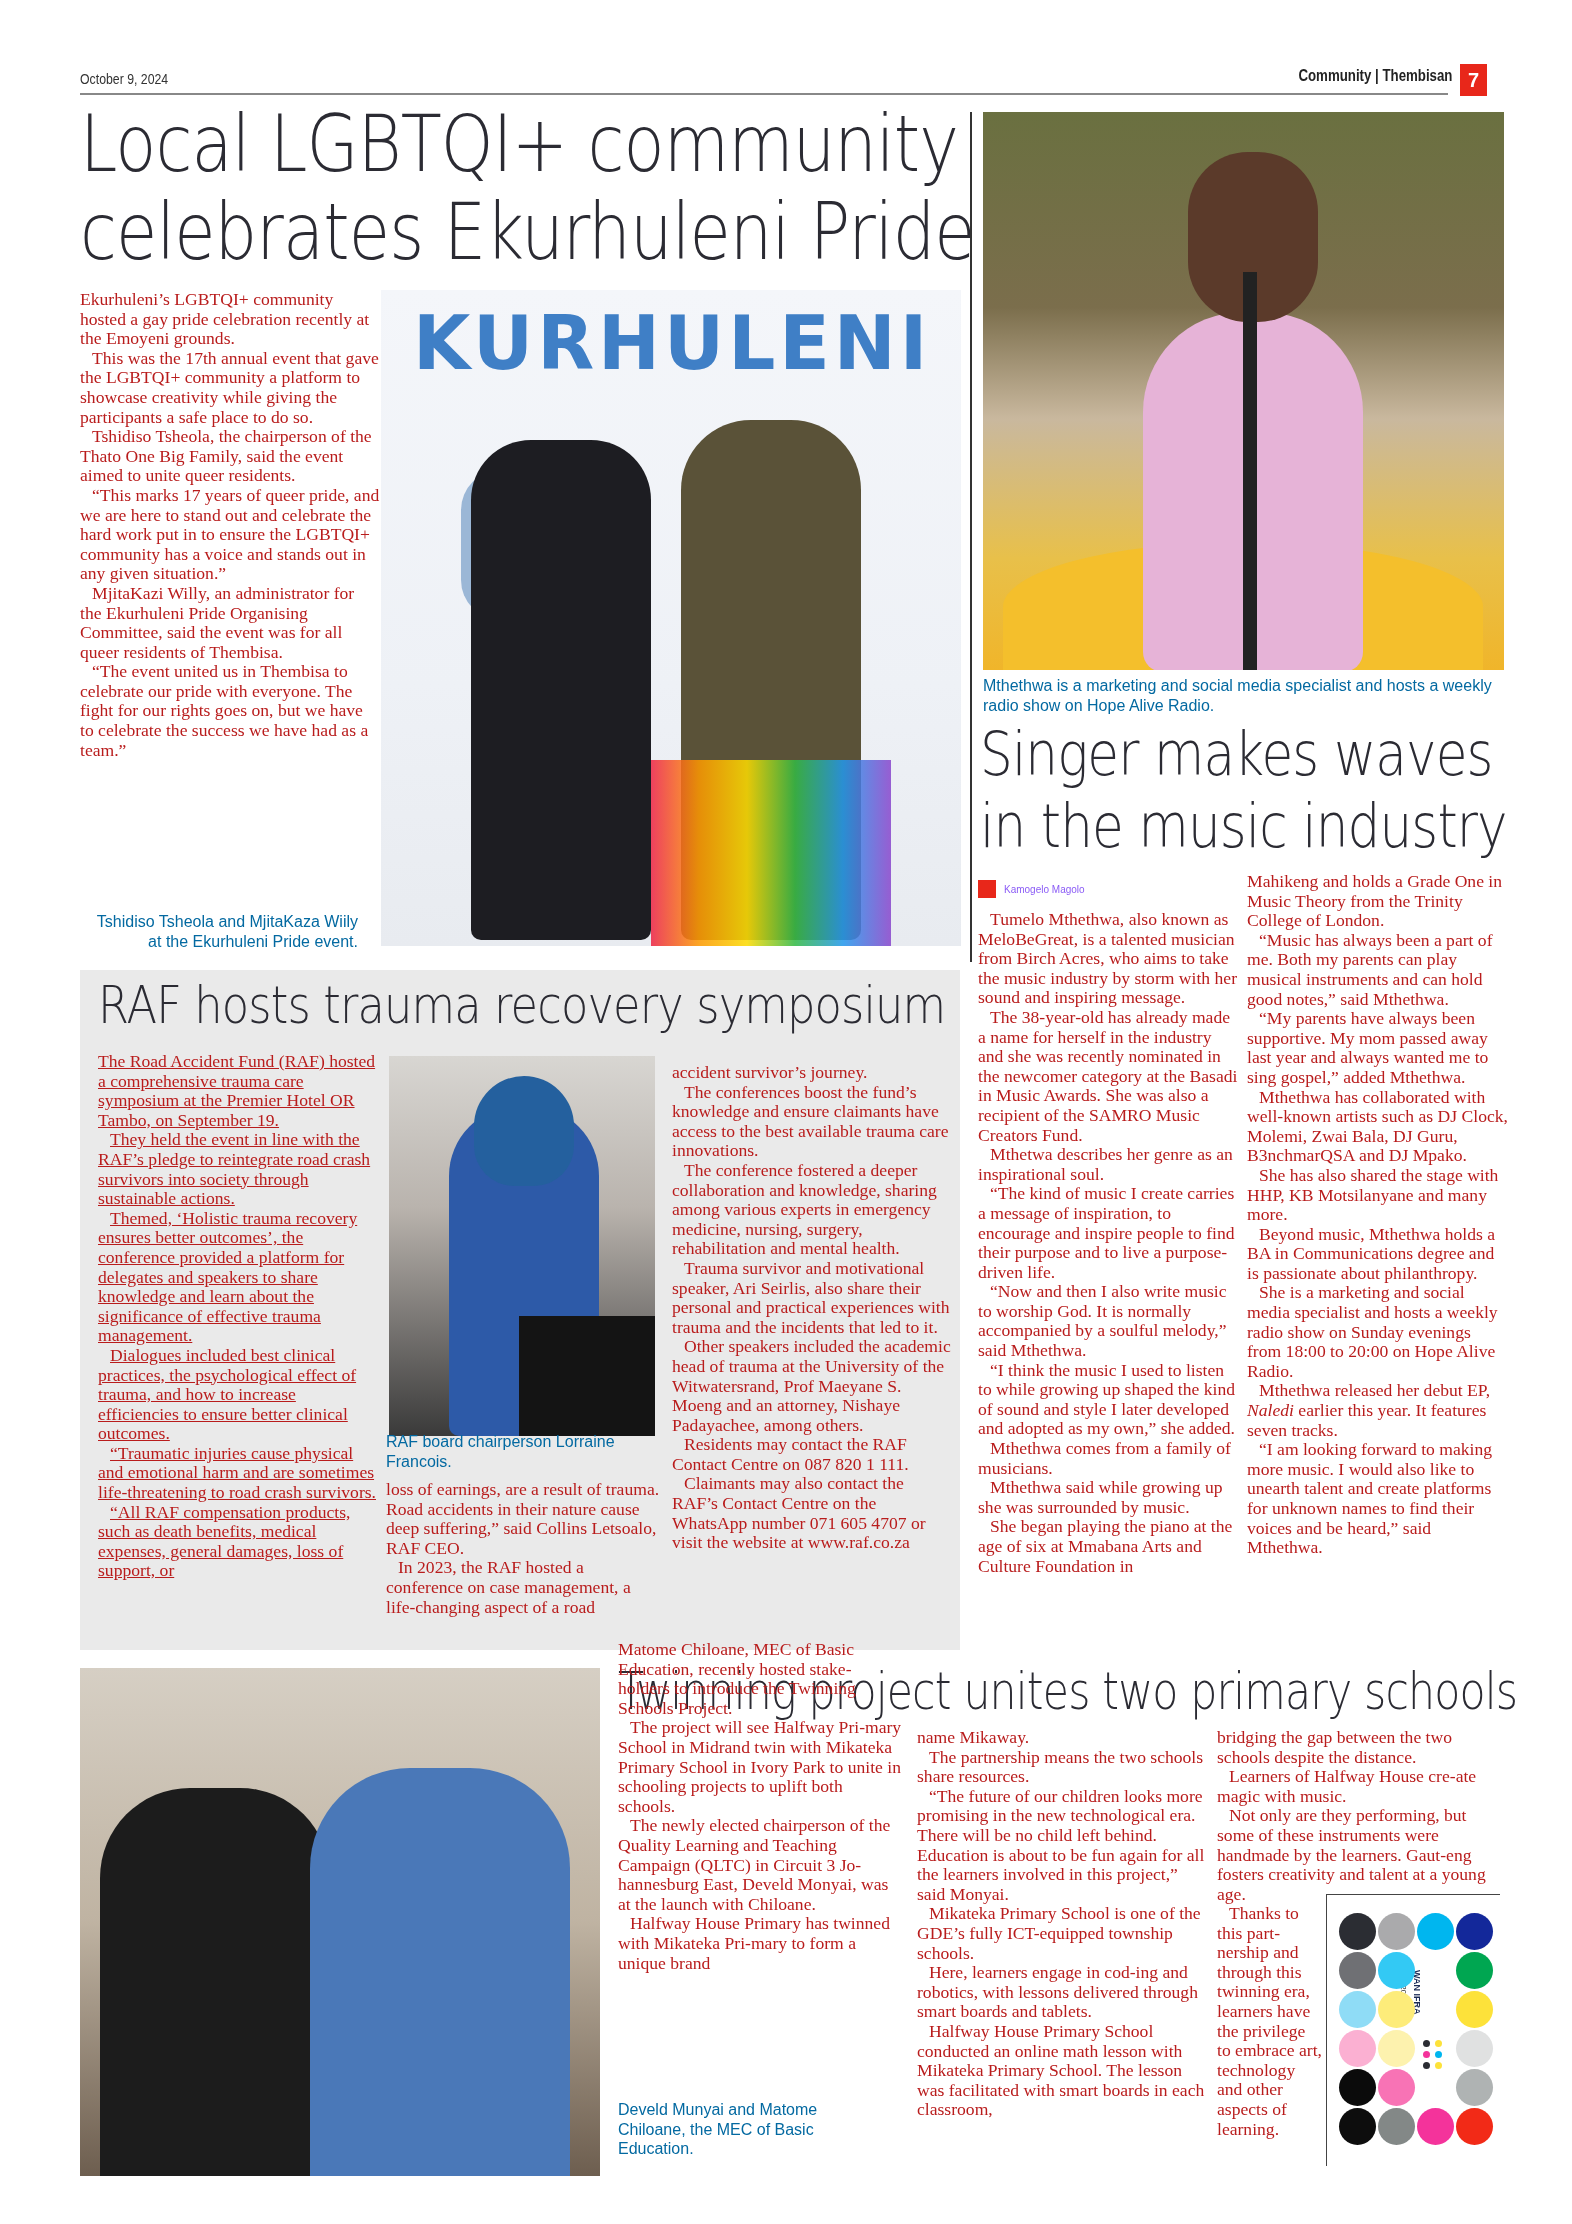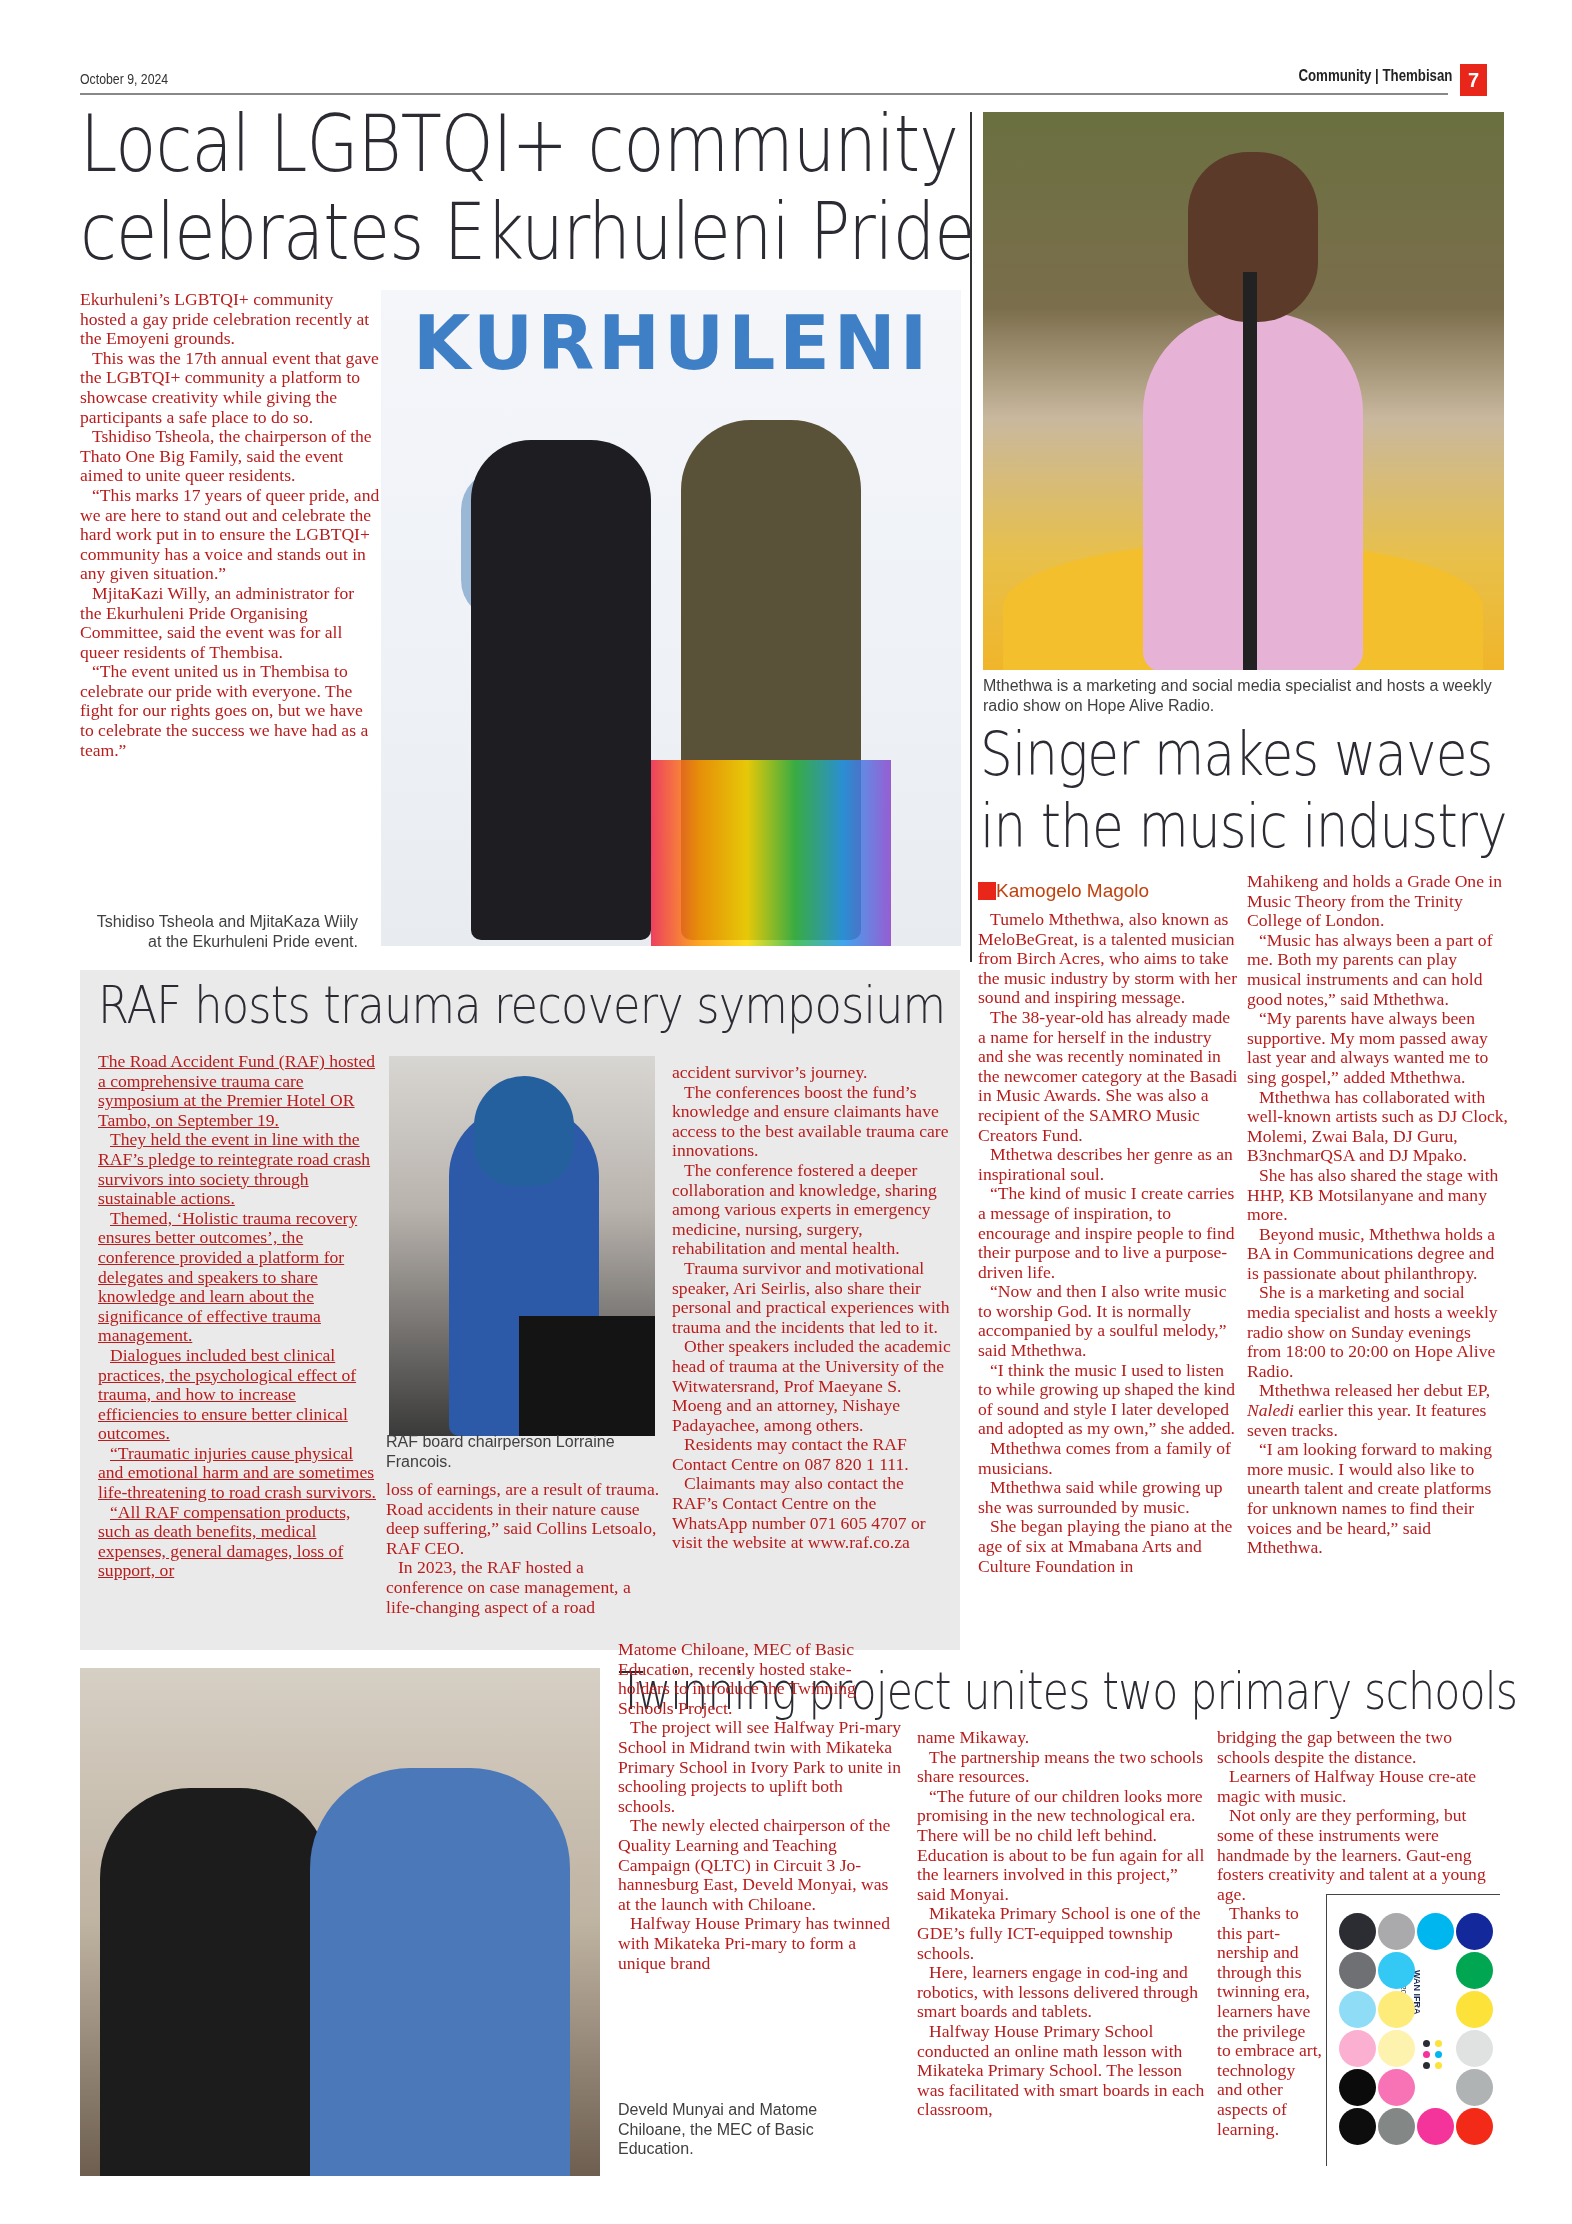--- a/index.html
+++ b/index.html
@@ -14,21 +14,21 @@
   #date { left: 80px; top: 70px; font-family: "Liberation Sans", sans-serif; font-size: 15px; color: #333; transform: scaleX(0.82); transform-origin: left; }
   #section { right: 120px; top: 66px; font-family: "Liberation Sans", sans-serif; font-weight: bold; font-size: 17px; color: #222; transform: scaleX(0.78); transform-origin: right; white-space: nowrap; }
   #pageno { left: 1460px; top: 64px; width: 27px; height: 32px; background: #e8271a; color: #fff; font-family: "Liberation Sans", sans-serif; font-weight: bold; font-size: 20px; text-align: center; line-height: 32px; }
   #masthead-rule { left: 80px; top: 93px; width: 1368px; height: 2px; background: #888; }
 
   .col-text { font-size: 17.6px; line-height: 19.6px; color: #b91c1c; }
   .col-text p { text-indent: 12px; }
   .col-text p.first { text-indent: 0; }
   .col-text em { font-style: italic; }
 
-  .caption { font-family: "Liberation Sans", sans-serif; font-size: 16px; line-height: 19.5px; color: #404040; }
+  .caption { font-family: "Liberation Sans", sans-serif; font-size: 16px; line-height: 19.5px; color: #0369a1; }
 
   .vrule { background: #333; width: 2px; }
 
   
   .photo { overflow: hidden; }
   #pride-photo { left: 381px; top: 290px; width: 580px; height: 656px; background: linear-gradient(180deg,#f4f6fa 0%, #eef1f6 60%, #e8ebf0 100%); }
   #pride-banner { left: 0; top: 10px; width: 100%; font-family: "DejaVu Sans", sans-serif; font-weight: bold; font-size: 74px; color: #3f7fc6; letter-spacing: 4px; white-space: nowrap; margin-left: 32px; }
   .person1 { left: 90px; top: 150px; width: 180px; height: 500px; background: #1d1d22; border-radius: 60px 60px 10px 10px; }
   .jacket1 { left: 80px; top: 180px; width: 170px; height: 150px; background: #9bb7d6; border-radius: 40px; }
   .person2 { left: 300px; top: 130px; width: 180px; height: 520px; background: #5a5238; border-radius: 70px 70px 10px 10px; }
@@ -100,21 +100,21 @@
   <div class="abs singer-head"></div>
   <div class="abs mic"></div>
 </div>
 <div class="abs caption" style="left:983px;top:676px;width:521px;">Mthethwa is a marketing and social media specialist and hosts a weekly radio show on Hope Alive Radio.</div>
 
 <div class="abs head" style="left:980px;top:718px;font-size:60px;line-height:72px;transform:scaleX(0.86);white-space:nowrap;">
   <div>Singer makes waves</div>
   <div>in the music industry</div>
 </div>
 
-<div class="abs sans" style="left:978px;top:880px;display:flex;align-items:center;font-size:19px;color:#c2410c;">
+<div class="abs sans" style="left:978px;top:880px;display:flex;align-items:center;gap:8px;font-size:10px;color:#8b5cf6;">
   <span style="display:inline-block;width:18px;height:18px;background:#e8271a;"></span>
   <span>Kamogelo Magolo</span>
 </div>
 
 <div class="abs col-text" style="left:978px;top:910px;width:262px;">
   <p>Tumelo Mthethwa, also known as MeloBeGreat, is a talented musician from Birch Acres, who aims to take the music industry by storm with her sound and inspiring message.</p>
   <p>The 38-year-old has already made a name for herself in the industry and she was recently nominated in the newcomer category at the Basadi in Music Awards. She was also a recipient of the SAMRO Music Creators Fund.</p>
   <p>Mthetwa describes her genre as an inspirational soul.</p>
   <p>“The kind of music I create carries a message of inspiration, to encourage and inspire people to find their purpose and to live a purpose-driven life.</p>
   <p>“Now and then I also write music to worship God. It is normally accompanied by a soulful melody,” said Mthethwa.</p>

